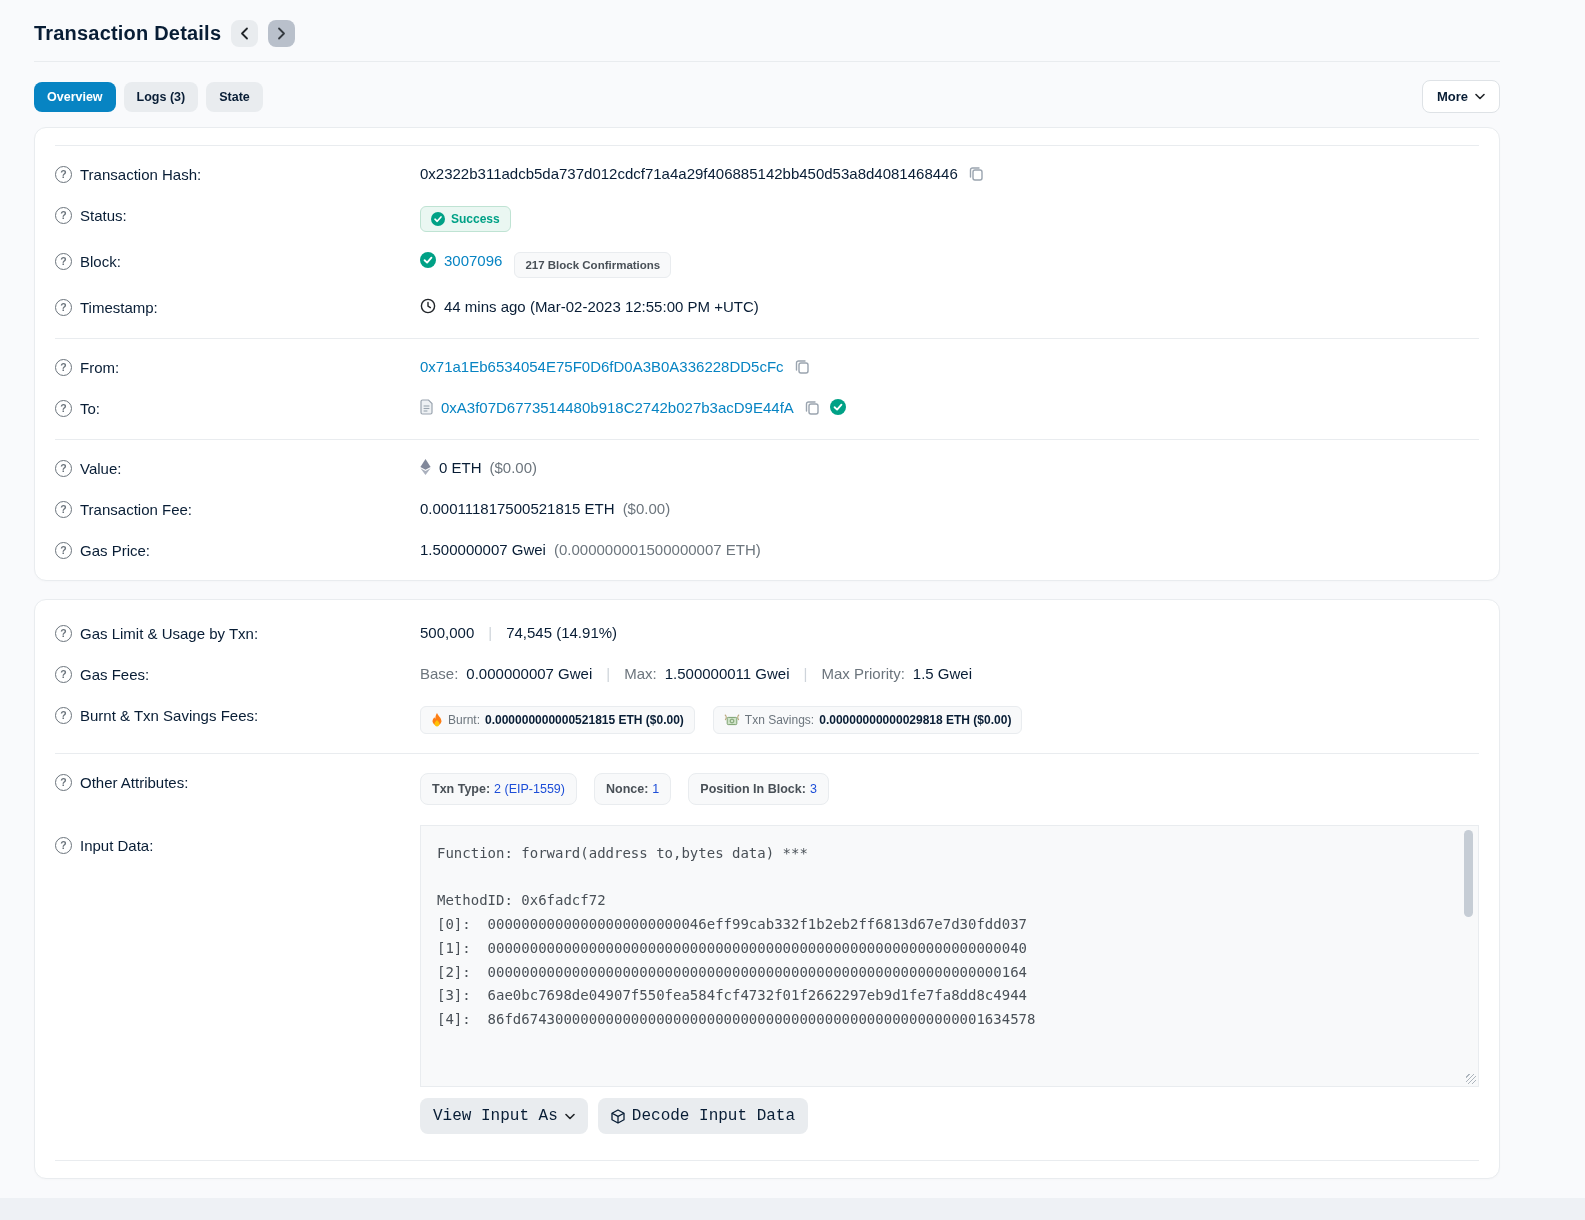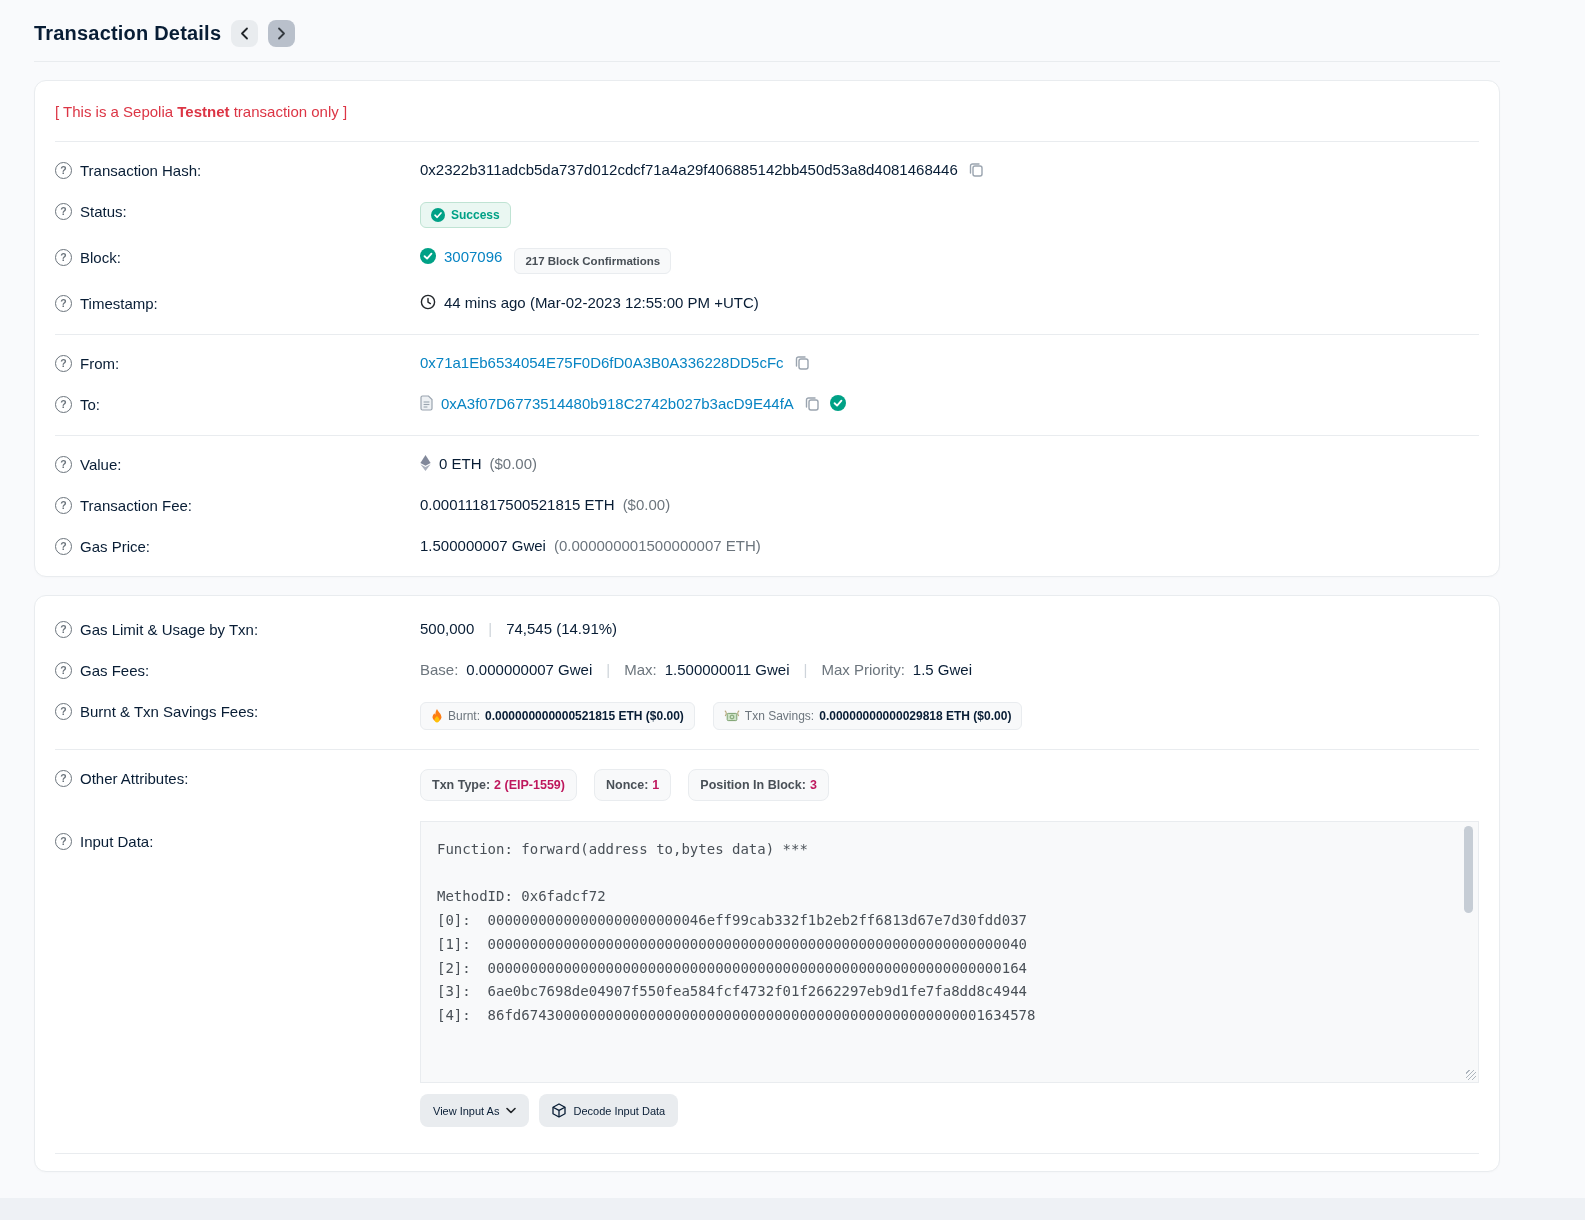--- a/index.html
+++ b/index.html
@@ -79,43 +79,43 @@
     background:#f8f9fa; border:1px solid #e9ecef; border-radius:6px;
     padding: 6px 10px; font-size:12px; color:#6c757d; margin-right:10px;
   }
   .fee-badge b { color:#081d35; font-weight:700; }
 
   .attr-badge {
     display:inline-flex; align-items:center; gap:4px;
     background:#f8f9fa; border:1px solid #e9ecef; border-radius:8px;
     padding: 8px 11px; font-size:12.5px; color:#495057; font-weight:600; margin-right:9px;
   }
-  .attr-badge b { color:#be185d; font-weight:700; }
+  .attr-badge b { color:#1d4ed8; font-weight:400; }
 
   
   .input-col { flex:1; display:block; }
   .input-box {
     position:relative; background:#f8f9fa; border:1px solid #e9ecef; border-radius:0;
     height: 262px; overflow:hidden; padding: 16px 30px 0 16px;
     font-family:"DejaVu Sans Mono","Liberation Mono",monospace;
     font-size: 14px; line-height: 23.7px; color:#495057; white-space:pre;
   }
   .input-scrollbar {
     position:absolute; top:4px; right:4px; bottom:4px; width:10px;
   }
   .input-thumb { width:9px; height:87px; background:#c6cdd5; border-radius:5px; }
   .resize-grip {
     position:absolute; right:2px; bottom:2px; width:10px; height:10px;
     background: repeating-linear-gradient(135deg, transparent 0 2px, #adb5bd 2px 3px);
   }
   .input-actions { display:flex; gap:10px; margin-top:11px; }
   .ghost-btn {
     background:#e9ecef; border:none; border-radius:8px; padding: 9px 13px;
-    font-size:11px; font-weight:500; color:#081d35; display:inline-flex; align-items:center; gap:7px;
-    cursor:pointer; font-family:Liberation Sans, sans-serif;
+    font-size:16px; font-weight:500; color:#081d35; display:inline-flex; align-items:center; gap:7px;
+    cursor:pointer; font-family:Liberation Mono, monospace;
   }
 
   .show-less { display:inline-flex; align-items:center; gap:7px; font-size:15px; }
 
   .bottom-strip { position:absolute; left:0; right:0; bottom:0; height:22px; background:#eef1f5; }
   svg { display:block; }
 </style>
 </head>
 <body>
 
@@ -133,24 +133,37 @@
     <button class="nav-btn nav-next">
       <span>
         <svg width="9" height="13" viewBox="0 0 9 13">
             <polyline points="2,1.5 7,6.5 2,11.5" fill="none" stroke="#343a40" stroke-width="1.8" stroke-linecap="round" stroke-linejoin="round"></polyline>
           </svg>
       </span>
     </button>
   </div>
   <hr class="header-divider">
 
+  <div class="tabbar">
+    <button class="tab active">Overview</button>
+    <button class="tab">Logs (3)</button>
+    <button class="tab">State</button>
+    <div class="tabbar-spacer"></div>
+    <button class="more-btn">
+      <span>More</span>
+      <span>
+        <svg width="10" height="7" viewBox="0 0 10 7">
+            <polyline points="1,1.5 5,5.5 9,1.5" fill="none" stroke="#212529" stroke-width="1.6" stroke-linecap="round" stroke-linejoin="round"></polyline>
+          </svg>
+      </span>
+    </button>
+  </div>
 
   <div class="card">
 
-    <div class="notice"><span>[ This is a Sepolia </span><b>Testnet</b><span> transaction only ]</span></div>
     <hr class="card-divider">
 
     <div class="row">
       <div class="row-label">
         <span class="q-icon">?</span>
         <span>Transaction Hash:</span>
       </div>
       <div class="row-value">
         <span>0x2322b311adcb5da737d012cdcf71a4a29f406885142bb450d53a8d4081468446</span>
         <button class="copy-btn">

